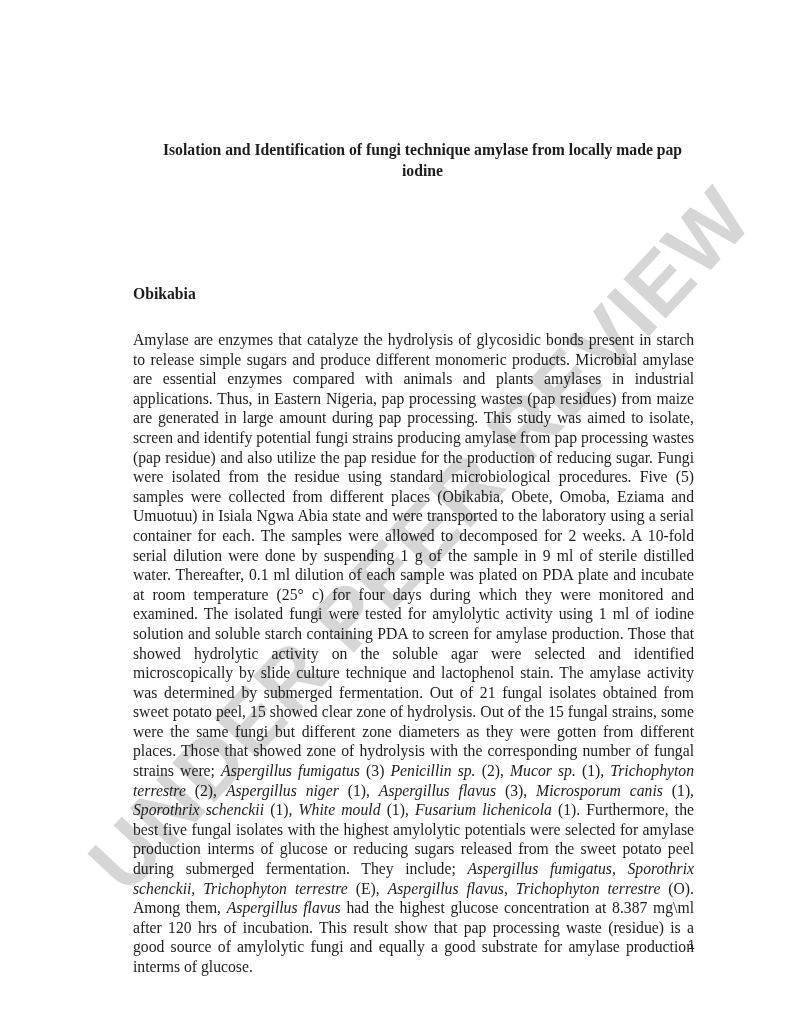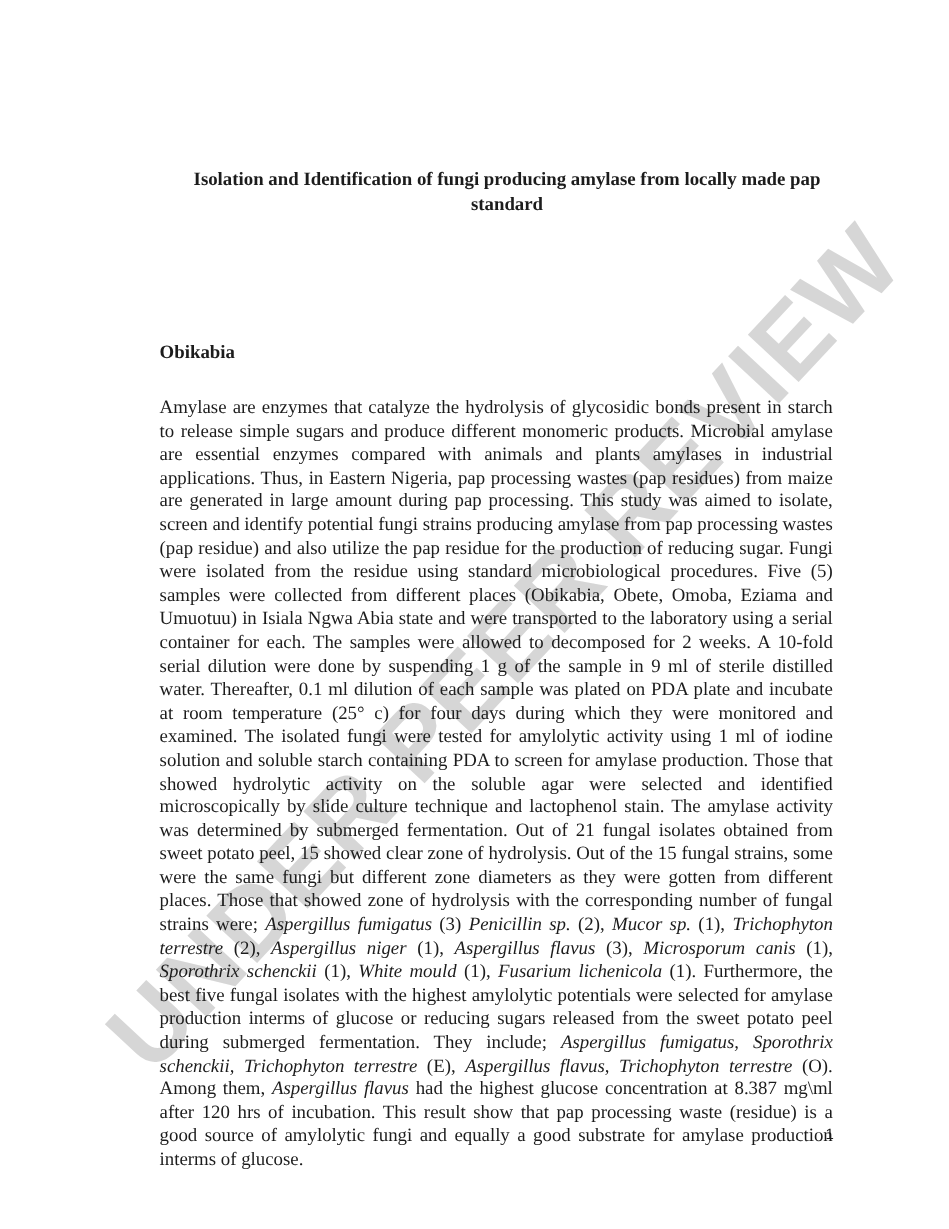--- a/index.html
+++ b/index.html
@@ -73,22 +73,22 @@
 </head>
 <body>
 
 <div class="page">
 
   <div class="watermark">UNDER PEER REVIEW</div>
 
   <div class="content">
 
     <h1 class="title">
-      <span class="title-line">Isolation and Identification of fungi producing amylase from locally made pap</span>
-      <span class="title-line">standard</span>
+      <span class="title-line">Isolation and Identification of fungi technique amylase from locally made pap</span>
+      <span class="title-line">iodine</span>
     </h1>
 
     <h2 class="abstract-heading">Obikabia</h2>
 
     <p class="abstract-body"><span>Amylase are enzymes that catalyze the hydrolysis of glycosidic bonds present in starch to release simple sugars and produce different monomeric products. Microbial amylase are essential enzymes compared with animals and plants amylases in industrial applications. Thus, in Eastern Nigeria, pap processing wastes (pap residues) from maize are generated in large amount during pap processing. This study was aimed to isolate, screen and identify potential fungi strains producing amylase from pap processing wastes (pap residue) and also utilize the pap residue for the production of reducing sugar. Fungi were isolated from the residue using standard microbiological procedures. Five (5) samples were collected from different places (Obikabia, Obete, Omoba, Eziama and Umuotuu) in Isiala Ngwa Abia state and were transported to the laboratory using a serial container for each. The samples were allowed to decomposed for 2 weeks. A 10-fold serial dilution were done by suspending 1 g of the sample in 9 ml of sterile distilled water. Thereafter, 0.1 ml dilution of each sample was plated on PDA plate and incubate at room temperature (25° c) for four days during which they were monitored and examined. The isolated fungi were tested for amylolytic activity using 1 ml of iodine solution and soluble starch containing PDA to screen for amylase production. Those that showed hydrolytic activity on the soluble agar were selected and identified microscopically by slide culture technique and lactophenol stain. The amylase activity was determined by submerged fermentation. Out of 21 fungal isolates obtained from sweet potato peel, 15 showed clear zone of hydrolysis. Out of the 15 fungal strains, some were the same fungi but different zone diameters as they were gotten from different places. Those that showed zone of hydrolysis with the corresponding number of fungal strains were; </span><i>Aspergillus fumigatus</i><span> (3) </span><i>Penicillin sp.</i><span> (2), </span><i>Mucor sp.</i><span> (1), </span><i>Trichophyton terrestre</i><span> (2), </span><i>Aspergillus niger</i><span> (1), </span><i>Aspergillus flavus</i><span> (3), </span><i>Microsporum canis</i><span> (1), </span><i>Sporothrix schenckii</i><span> (1), </span><i>White mould</i><span> (1), </span><i>Fusarium lichenicola</i><span> (1). Furthermore, the best five fungal isolates with the highest amylolytic potentials were selected for amylase production interms of glucose or reducing sugars released from the sweet potato peel during submerged fermentation. They include; </span><i>Aspergillus fumigatus, Sporothrix schenckii, Trichophyton terrestre</i><span> (E), </span><i>Aspergillus flavus, Trichophyton terrestre</i><span> (O). Among them, </span><i>Aspergillus flavus</i><span> had the highest glucose concentration at 8.387 mg\ml after 120 hrs of incubation. This result show that pap processing waste (residue) is a good source of amylolytic fungi and equally a good substrate for amylase production interms of glucose.</span></p>
 
   </div>
 
   <div class="page-number">1</div>
 

